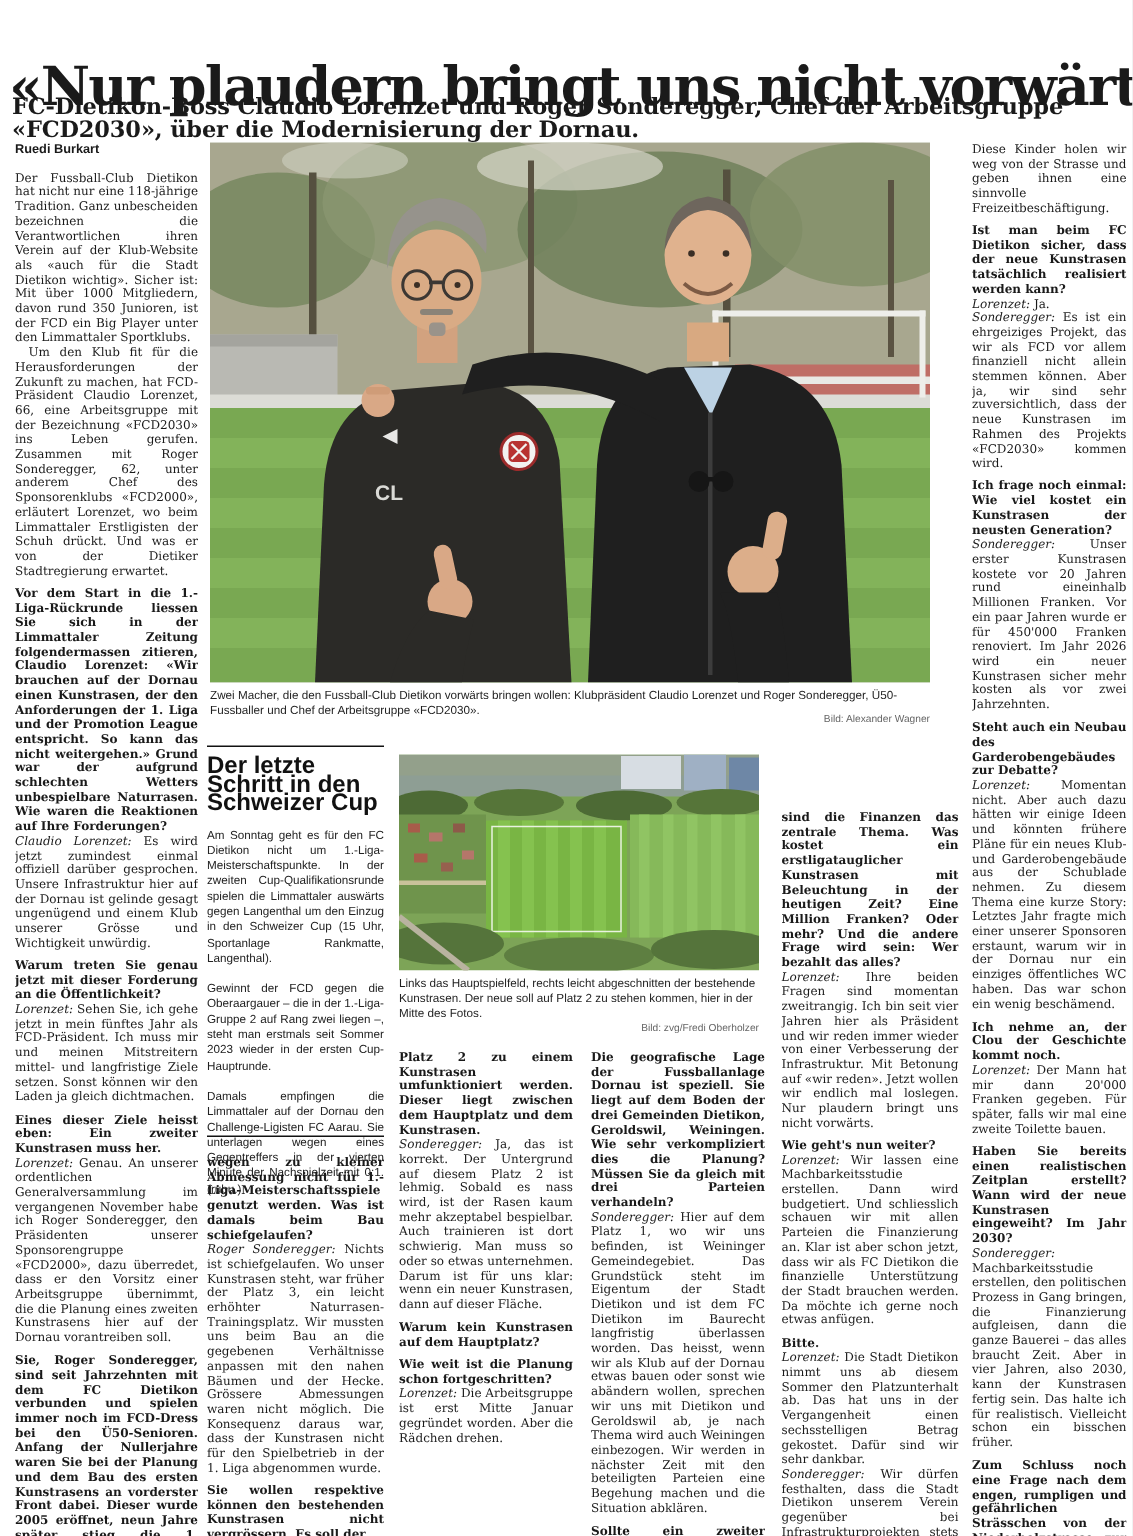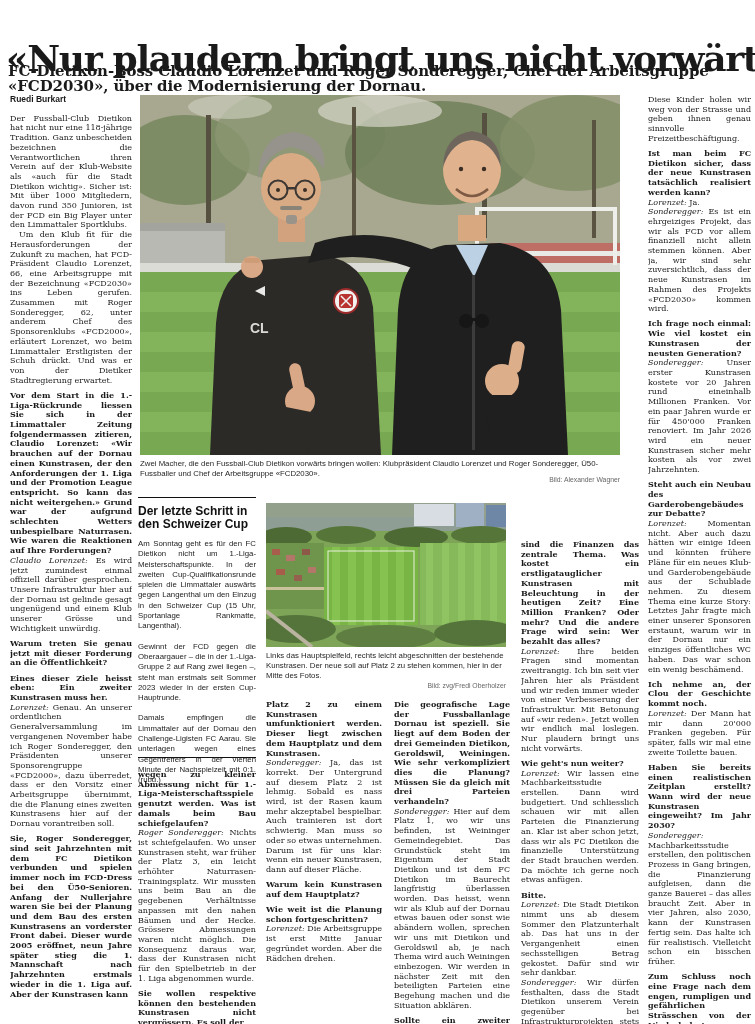--- a/index.html
+++ b/index.html
@@ -17,21 +17,21 @@
   .col p.ind{text-indent:9px;}
   .sp{font-style:italic;font-weight:normal;}
   .byline{font-family:"Liberation Sans",sans-serif;font-weight:bold;font-size:8.5px;
           margin:0 0 9px 0;}
   .caption{font-family:"Liberation Sans",sans-serif;font-size:7.8px;line-height:10px;
            color:#1f1f1f;}
   .credit{position:absolute;right:0;bottom:0;font-size:6.8px;color:#666;
           background:#fff;padding-left:4px;}
   .infobox{border-top:1.5px solid #111;border-bottom:1.5px solid #111;
            font-family:"Liberation Sans",sans-serif;}
-  .infobox h3{font-size:12px;line-height:12.5px;margin:7px 0 9px 0;color:#111;}
+  .infobox h3{font-size:16px;line-height:12.5px;margin:7px 0 9px 0;color:#111;}
   .infobox p{font-size:7.8px;line-height:10.3px;margin:0 0 10px 0;text-align:justify;
              hyphens:auto;color:#222;}
   .photo{display:block;}
   svg text{font-family:"Liberation Sans",sans-serif;}
 </style>
 </head>
 <body>
 
 <div class="page">
 
@@ -39,20 +39,21 @@
   <div class="abs subtitle">FC-Dietikon-Boss Claudio Lorenzet und Roger Sonderegger, Chef der Arbeitsgruppe «FCD2030», über die Modernisierung der Dornau.</div>
 
   <div class="abs col" style="left:10px;top:95px;width:122px;height:929px;">
     <div class="byline">Ruedi Burkart</div>
     <div>
         <p class="p">Der Fussball-Club Dietikon hat nicht nur eine 118-jährige Tradition. Ganz unbescheiden bezeichnen die Verantwortlichen ihren Verein auf der Klub-Website als «auch für die Stadt Dietikon wichtig». Sicher ist: Mit über 1000 Mitgliedern, davon rund 350 Junioren, ist der FCD ein Big Player unter den Limmattaler Sportklubs.</p>
         <p class="p ind">Um den Klub fit für die Herausforderungen der Zukunft zu machen, hat FCD-Präsident Claudio Lorenzet, 66, eine Arbeitsgruppe mit der Bezeichnung «FCD2030» ins Leben gerufen. Zusammen mit Roger Sonderegger, 62, unter anderem Chef des Sponsorenklubs «FCD2000», erläutert Lorenzet, wo beim Limmattaler Erstligisten der Schuh drückt. Und was er von der Dietiker Stadtregierung erwartet.</p>
         <p class="q">Vor dem Start in die 1.-Liga-Rückrunde liessen Sie sich in der Limmattaler Zeitung folgendermassen zitieren, Claudio Lorenzet: «Wir brauchen auf der Dornau einen Kunstrasen, der den Anforderungen der 1. Liga und der Promotion League entspricht. So kann das nicht weitergehen.» Grund war der aufgrund schlechten Wetters unbespielbare Naturrasen. Wie waren die Reaktionen auf Ihre Forderungen?</p>
         <p class="a"><i class="sp">Claudio Lorenzet: </i>Es wird jetzt zumindest einmal offiziell darüber gesprochen. Unsere Infrastruktur hier auf der Dornau ist gelinde gesagt ungenügend und einem Klub unserer Grösse und Wichtigkeit unwürdig.</p>
         <p class="q">Warum treten Sie genau jetzt mit dieser Forderung an die Öffentlichkeit?</p>
+        <p class="a"><i class="sp">Lorenzet: </i>Sehen Sie, ich gehe jetzt in mein fünftes Jahr als FCD-Präsident. Ich muss mir und meinen Mitstreitern mittel- und langfristige Ziele setzen. Sonst können wir den Laden ja gleich dichtmachen.</p>
         <p class="q">Eines dieser Ziele heisst eben: Ein zweiter Kunstrasen muss her.</p>
         <p class="a"><i class="sp">Lorenzet: </i>Genau. An unserer ordentlichen Generalversammlung im vergangenen November habe ich Roger Sonderegger, den Präsidenten unserer Sponsorengruppe «FCD2000», dazu überredet, dass er den Vorsitz einer Arbeitsgruppe übernimmt, die die Planung eines zweiten Kunstrasens hier auf der Dornau vorantreiben soll.</p>
         <p class="q">Sie, Roger Sonderegger, sind seit Jahrzehnten mit dem FC Dietikon verbunden und spielen immer noch im FCD-Dress bei den Ü50-Senioren. Anfang der Nullerjahre waren Sie bei der Planung und dem Bau des ersten Kunstrasens an vorderster Front dabei. Dieser wurde 2005 eröffnet, neun Jahre später stieg die 1. Mannschaft nach Jahrzehnten erstmals wieder in die 1. Liga auf. Aber der Kunstrasen kann</p>
       </div>
   </div>
 
   <div class="abs photo" style="left:140px;top:95px;width:480px;height:360px;">
     <svg width="480" height="360" viewBox="0 0 480 360">
       <rect width="480" height="360" fill="#9aa583"></rect>
       <rect width="480" height="175" fill="#a8a78f"></rect>
@@ -200,21 +201,21 @@
   <div class="abs col" style="left:521px;top:503px;width:118px;height:521px;margin-top:37px;">
       <p class="q">sind die Finanzen das zentrale Thema. Was kostet ein erstligatauglicher Kunstrasen mit Beleuchtung in der heutigen Zeit? Eine Million Franken? Oder mehr? Und die andere Frage wird sein: Wer bezahlt das alles?</p>
       <p class="a"><i class="sp">Lorenzet: </i>Ihre beiden Fragen sind momentan zweitrangig. Ich bin seit vier Jahren hier als Präsident und wir reden immer wieder von einer Verbesserung der Infrastruktur. Mit Betonung auf «wir reden». Jetzt wollen wir endlich mal loslegen. Nur plaudern bringt uns nicht vorwärts.</p>
       <p class="q">Wie geht's nun weiter?</p>
       <p class="a"><i class="sp">Lorenzet: </i>Wir lassen eine Machbarkeitsstudie erstellen. Dann wird budgetiert. Und schliesslich schauen wir mit allen Parteien die Finanzierung an. Klar ist aber schon jetzt, dass wir als FC Dietikon die finanzielle Unterstützung der Stadt brauchen werden. Da möchte ich gerne noch etwas anfügen.</p>
       <p class="q">Bitte.</p>
       <p class="a"><i class="sp">Lorenzet: </i>Die Stadt Dietikon nimmt uns ab diesem Sommer den Platzunterhalt ab. Das hat uns in der Vergangenheit einen sechsstelligen Betrag gekostet. Dafür sind wir sehr dankbar.</p>
       <p class="a"><i class="sp">Sonderegger: </i>Wir dürfen festhalten, dass die Stadt Dietikon unserem Verein gegenüber bei Infrastrukturprojekten stets wohlwollend eingestellt war. Aber ich betone: Wir befinden uns erst am Anfang. Der politische Prozess ist noch lange nicht aufgegleist.</p>
     </div>
   <div class="abs col" style="left:648px;top:95px;width:103px;height:929px;">
-      <p class="p">Diese Kinder holen wir weg von der Strasse und geben ihnen genau sinnvolle Freizeitbeschäftigung.</p>
+      <p class="p">Diese Kinder holen wir weg von der Strasse und geben ihnen eine sinnvolle Freizeitbeschäftigung.</p>
       <p class="q">Ist man beim FC Dietikon sicher, dass der neue Kunstrasen tatsächlich realisiert werden kann?</p>
       <p class="a"><i class="sp">Lorenzet: </i>Ja.</p>
       <p class="a"><i class="sp">Sonderegger: </i>Es ist ein ehrgeiziges Projekt, das wir als FCD vor allem finanziell nicht allein stemmen können. Aber ja, wir sind sehr zuversichtlich, dass der neue Kunstrasen im Rahmen des Projekts «FCD2030» kommen wird.</p>
       <p class="q">Ich frage noch einmal: Wie viel kostet ein Kunstrasen der neusten Generation?</p>
       <p class="a"><i class="sp">Sonderegger: </i>Unser erster Kunstrasen kostete vor 20 Jahren rund eineinhalb Millionen Franken. Vor ein paar Jahren wurde er für 450'000 Franken renoviert. Im Jahr 2026 wird ein neuer Kunstrasen sicher mehr kosten als vor zwei Jahrzehnten.</p>
       <p class="q">Steht auch ein Neubau des Garderobengebäudes zur Debatte?</p>
       <p class="a"><i class="sp">Lorenzet: </i>Momentan nicht. Aber auch dazu hätten wir einige Ideen und könnten frühere Pläne für ein neues Klub- und Garderobengebäude aus der Schublade nehmen. Zu diesem Thema eine kurze Story: Letztes Jahr fragte mich einer unserer Sponsoren erstaunt, warum wir in der Dornau nur ein einziges öffentliches WC haben. Das war schon ein wenig beschämend.</p>
       <p class="q">Ich nehme an, der Clou der Geschichte kommt noch.</p>
       <p class="a"><i class="sp">Lorenzet: </i>Der Mann hat mir dann 20'000 Franken gegeben. Für später, falls wir mal eine zweite Toilette bauen.</p>
       <p class="q">Haben Sie bereits einen realistischen Zeitplan erstellt? Wann wird der neue Kunstrasen eingeweiht? Im Jahr 2030?</p>

